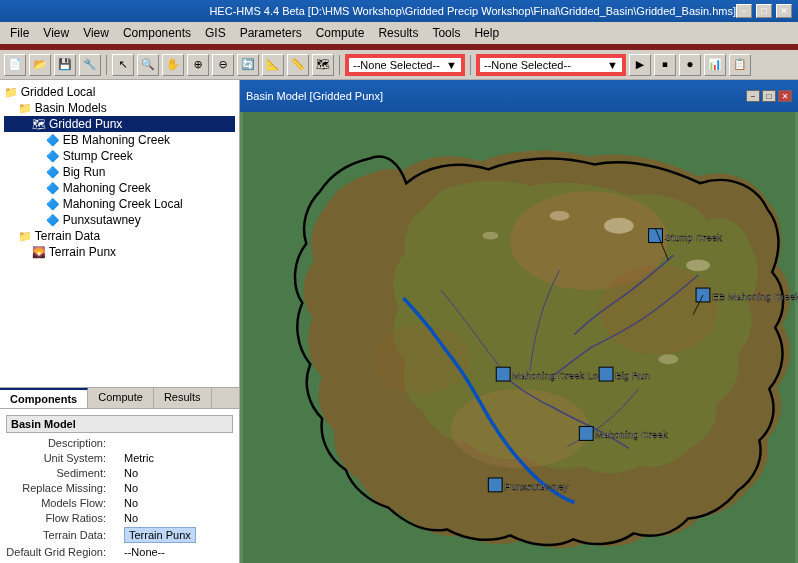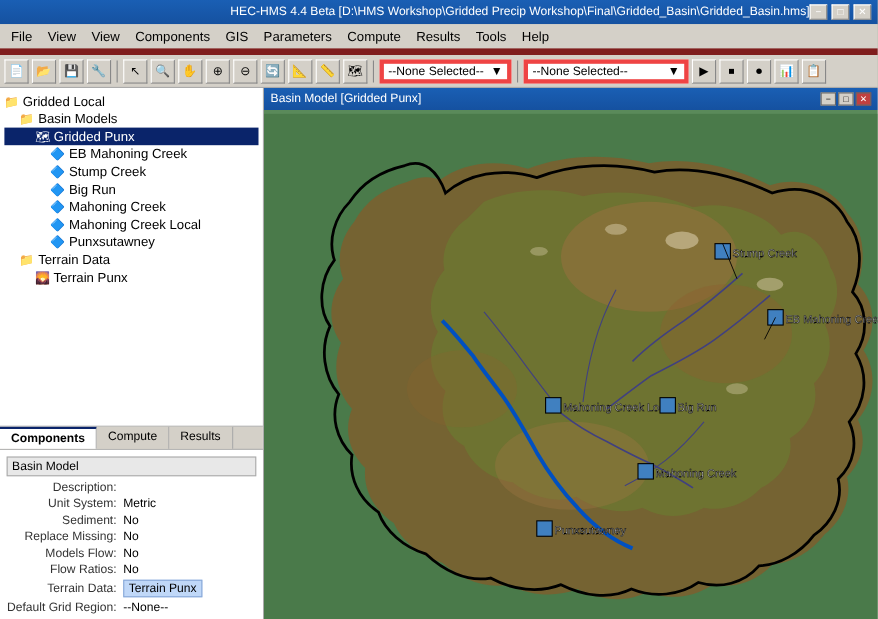--- a/index.html
+++ b/index.html
@@ -140,21 +140,21 @@
     }
     .prop-row {
       display: flex;
       align-items: center;
       margin-bottom: 3px;
     }
     .prop-label {
       text-align: right;
       width: 100px;
       color: #333;
-      margin-right: 6px;
+      margin-right: 18px;
       font-size: 11px;
     }
     .prop-value {
       font-size: 11px;
       color: #000;
     }
     .prop-value.blue-bg {
       background: #c0d8f8;
       padding: 1px 4px;
       border: 1px solid #88a8d8;
@@ -164,21 +164,21 @@
     #map-panel {
       flex: 1;
       background: #e8e8e8;
       position: relative;
       display: flex;
       flex-direction: column;
     }
     #map-window-bar {
       background: linear-gradient(to bottom, #1a5fb4, #1551a0);
       color: white;
-      padding: 4px 6px;
+      padding: 16px 6px;
       font-size: 11px;
       display: flex;
       justify-content: space-between;
       align-items: center;
       height: 20px;
       gap: 39px;
     }
     #map-window-controls { display: flex; gap: 2px; }
     .map-ctrl-btn {
       width: 14px; height: 12px;
@@ -311,21 +311,21 @@
 
     <div id="tabs-area">
       <div class="tabs-bar">
         <div class="tab active">Components</div>
         <div class="tab">Compute</div>
         <div class="tab">Results</div>
       </div>
     </div>
 
     <div id="properties-area">
-      <div id="properties-section-header" style="border:1px solid #aaa; padding:2px 4px; margin-bottom:4px; background:#e8e8e8; font-size:11px; font-weight:normal;">
+      <div id="properties-section-header" style="border:1px solid #aaa; padding:2px 4px; margin-bottom:4px; background:#e8e8e8; font-size:11px; font-weight:bold;">
         <span>Basin Model</span>
       </div>
 
       <div class="prop-row">
         <span class="prop-label">Description:</span>
         <span class="prop-value"></span>
       </div>
       <div class="prop-row">
         <span class="prop-label">Unit System:</span>
         <span class="prop-value">Metric</span>

